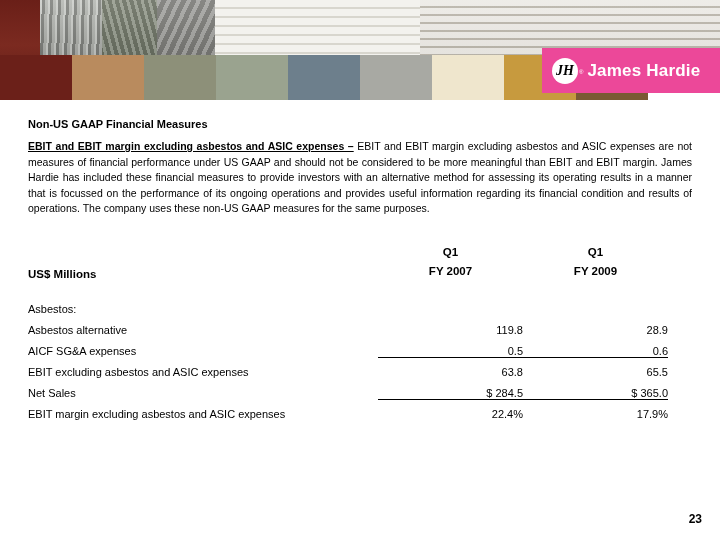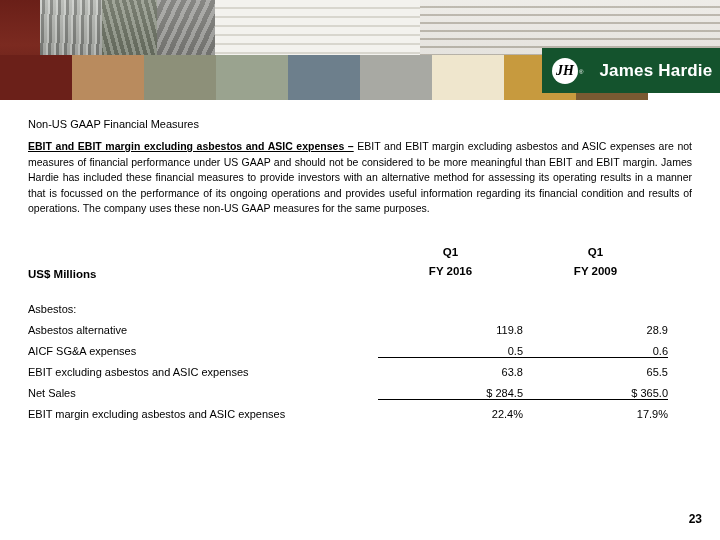--- a/index.html
+++ b/index.html
@@ -94,21 +94,21 @@
   }
   .chip { height: 45px; }
 
   
   .logo-box {
     position: absolute;
     right: 0;
     top: 48px;
     width: 178px;
     height: 45px;
-    background: #14532d;
+    background: #ec4899;
     display: flex;
     align-items: center;
     padding-left: 10px;
     box-sizing: border-box;
   }
   .logo-mark {
     width: 26px;
     height: 26px;
     border-radius: 50%;
     background: #ffffff;
@@ -125,35 +125,35 @@
     color: #ffffff;
     font-size: 6px;
     vertical-align: top;
     margin-left: 1px;
     margin-top: 2px;
   }
   .logo-text {
     color: #ffffff;
     font-weight: bold;
     font-size: 17px;
-    margin-left: 16px;
+    margin-left: 4px;
     letter-spacing: .2px;
     white-space: nowrap;
   }
 
   
   .content {
     position: absolute;
     left: 28px;
     top: 118px;
     width: 664px;
   }
   .sec-title {
     font-size: 11px;
-    font-weight: normal;
+    font-weight: bold;
     margin: 0 0 9px 0;
   }
   .para {
     font-size: 10.5px;
     line-height: 15.5px;
     text-align: justify;
     margin: 0;
   }
   .para .lead {
     font-weight: bold;
@@ -256,21 +256,21 @@
 <div class="table-wrap">
   <table class="fin">
     <thead>
       <tr class="row-h">
         <td class="col-label"></td>
         <td class="col-num hdr-cell">Q1</td>
         <td class="col-num hdr-cell">Q1</td>
       </tr>
       <tr class="row-h">
         <td class="col-label hdr-label">US$ Millions</td>
-        <td class="col-num hdr-cell">FY 2016</td>
+        <td class="col-num hdr-cell">FY 2007</td>
         <td class="col-num hdr-cell">FY 2009</td>
       </tr>
       <tr class="spacer-row">
           <td colspan="3"></td>
         </tr>
     </thead>
     <tbody id="fin-body">
         <tr class="row-d">
           <td class="col-label cell-label">Asbestos:</td>
           <td class="col-num cell-num"></td>

